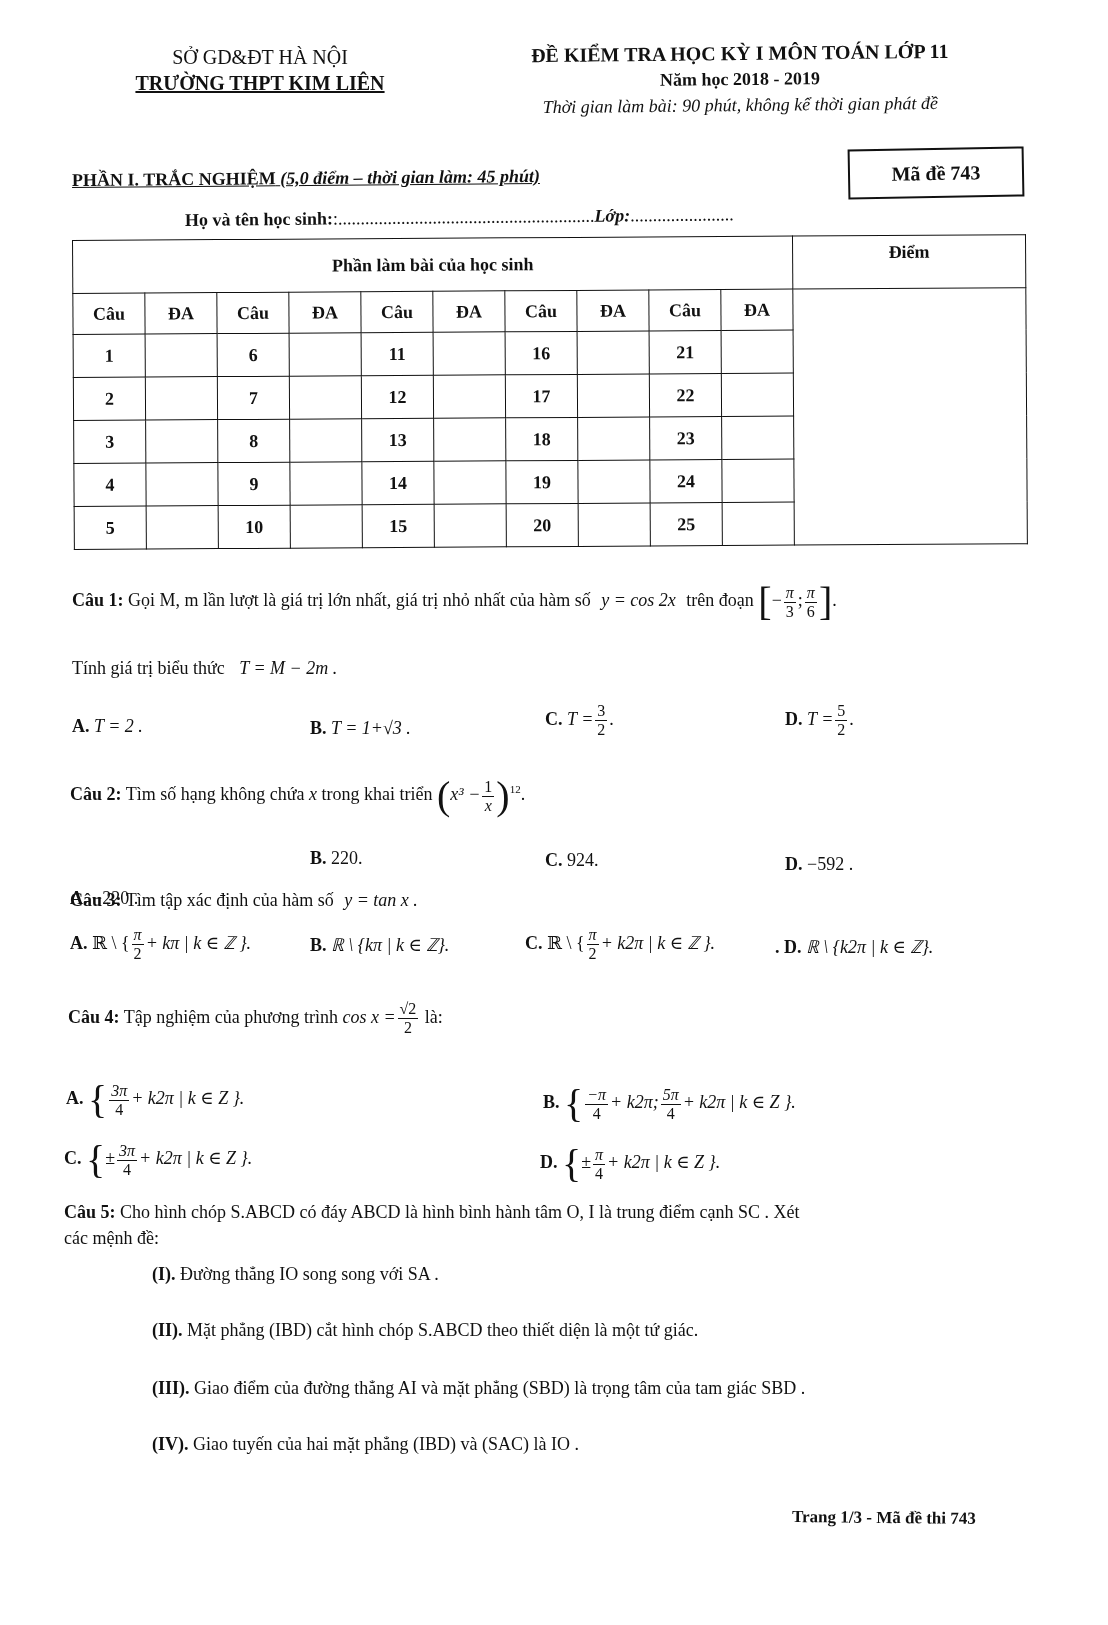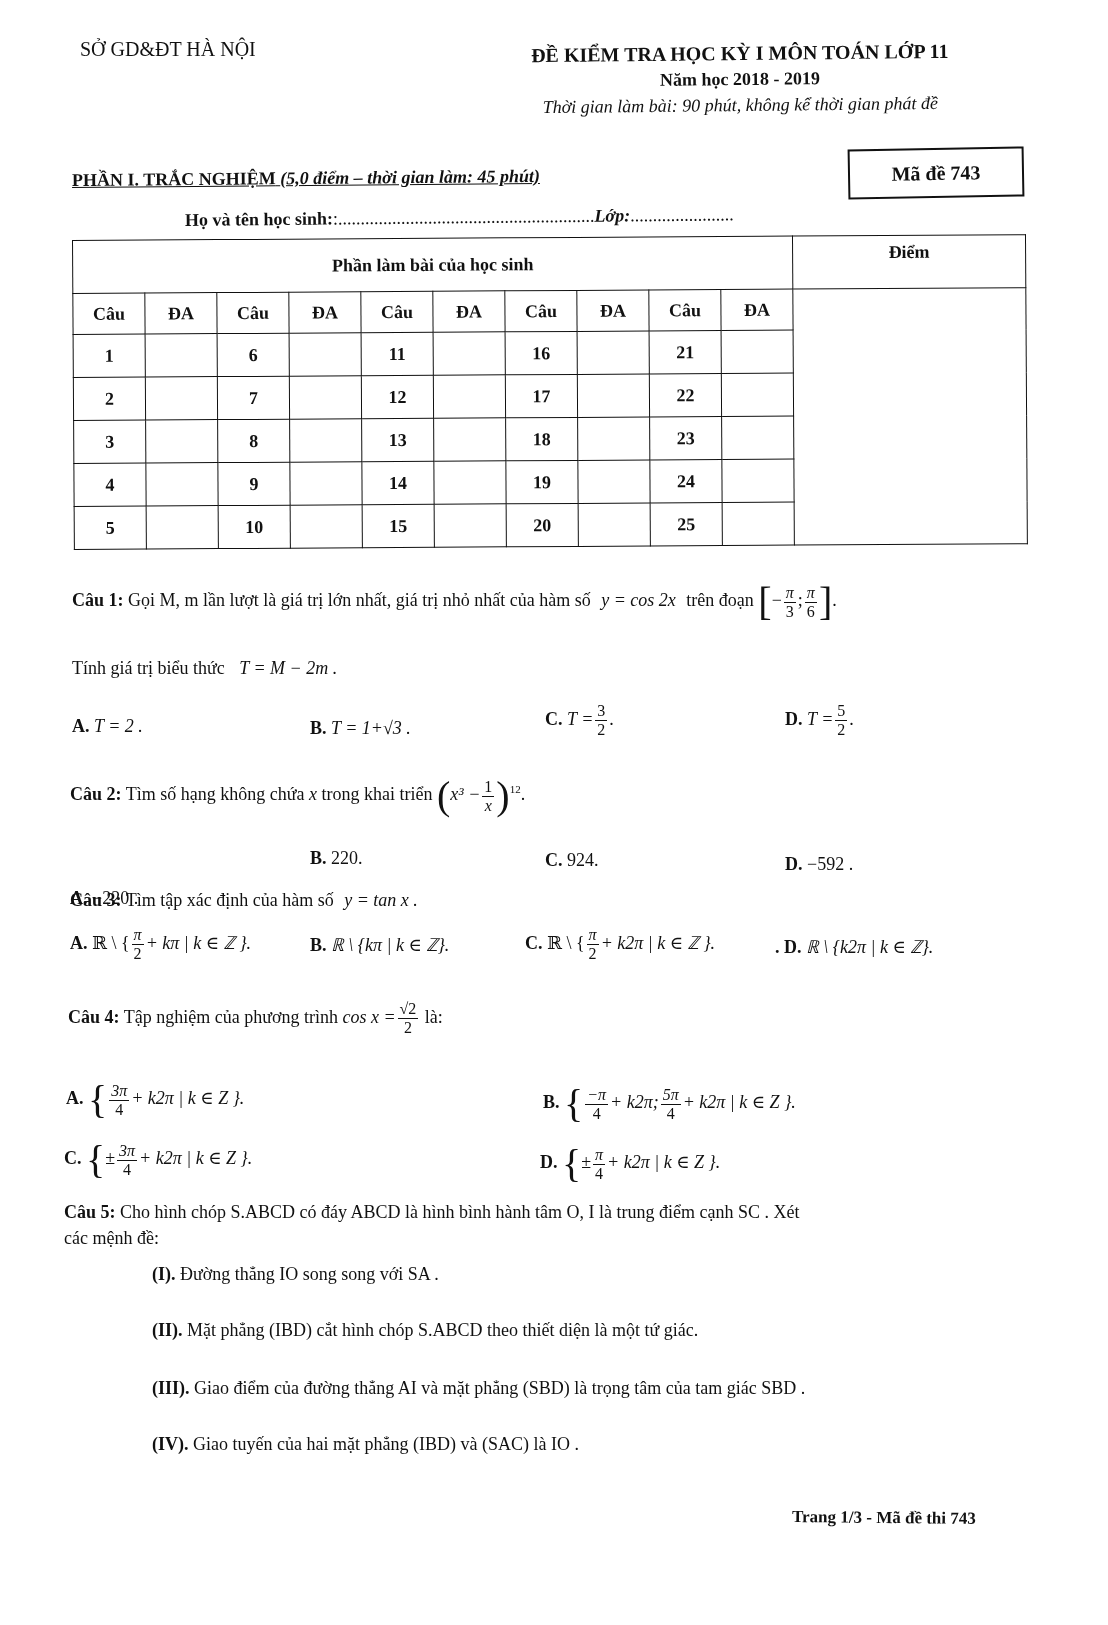--- a/index.html
+++ b/index.html
@@ -2,21 +2,21 @@
 <html><head>
 <meta charset="utf-8">
 <style>
   html, body { margin: 0; padding: 0; background: #ffffff; }
   body { width: 1108px; height: 1625px; position: relative; overflow: hidden;
          font-family: "Liberation Serif", "DejaVu Serif", serif; color: #111; }
   .abs { position: absolute; }
   .i { font-style: italic; }
 
   
-  .hdr-left { left: 80px; top: 36px; width: 360px; line-height: 26px; }
+  .hdr-left { left: 80px; top: 44px; width: 360px; text-align: center; line-height: 26px; }
   .hdr-left .l1 { font-size: 20px; }
   .hdr-left .l2 { font-size: 20px; font-weight: bold; text-decoration: underline; }
   .hdr-left .l3 { font-size: 18px; font-style: italic; }
   .hdr-right { left: 480px; top: 40px; width: 520px; text-align: center; line-height: 26px; transform: rotate(-0.6deg); }
   .hdr-right .l1 { font-size: 20px; font-weight: bold; }
   .hdr-right .l2 { font-size: 18px; font-weight: bold; }
   .hdr-right .l3 { font-size: 18px; font-style: italic; }
 
   .part-title { left: 72px; top: 170px; font-size: 18px; font-weight: bold; text-decoration: underline; transform: rotate(-0.5deg); transform-origin: left; }
   .part-title .sub { font-style: italic; }
@@ -43,20 +43,21 @@
   .br-big { font-size: 40px; vertical-align: middle; line-height: 1; font-weight: 300; }
   .opt { position: absolute; font-size: 18px; }
   .opt .ol { font-weight: bold; }
   .footer { left: 792px; top: 1508px; font-size: 17px; font-weight: bold; transform: rotate(0.6deg); }
 </style>
 </head>
 <body>
 
 <div class="abs hdr-left">
   <div class="l1">SỞ GD&amp;ĐT HÀ NỘI</div>
+  <div class="l2">TRƯỜNG THPT KIM LIÊN</div>
 </div>
 <div class="abs hdr-right">
   <div class="l1">ĐỀ KIỂM TRA HỌC KỲ I  MÔN TOÁN LỚP 11</div>
   <div class="l2">Năm học 2018 - 2019</div>
   <div class="l3">Thời gian làm bài: 90 phút, không kể thời gian phát đề</div>
 </div>
 
 <div class="abs part-title">
   <span>PHẦN I.  TRẮC NGHIỆM</span>
   <span class="sub">(5,0 điểm – thời gian làm: 45 phút)</span>

